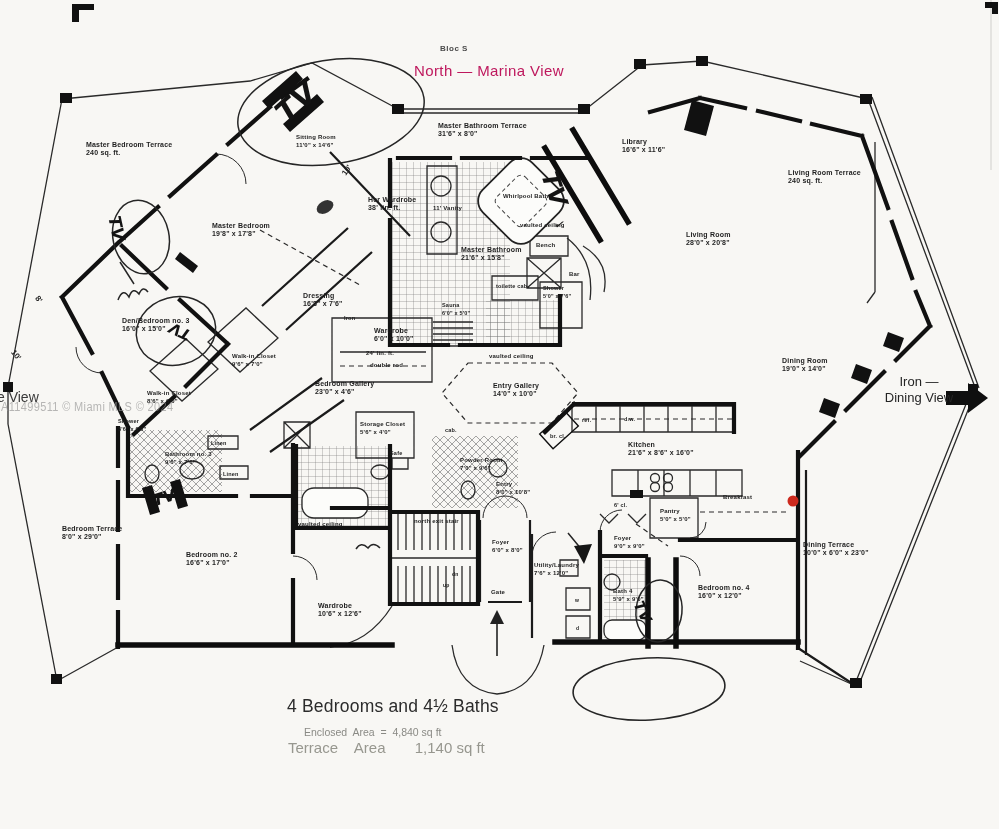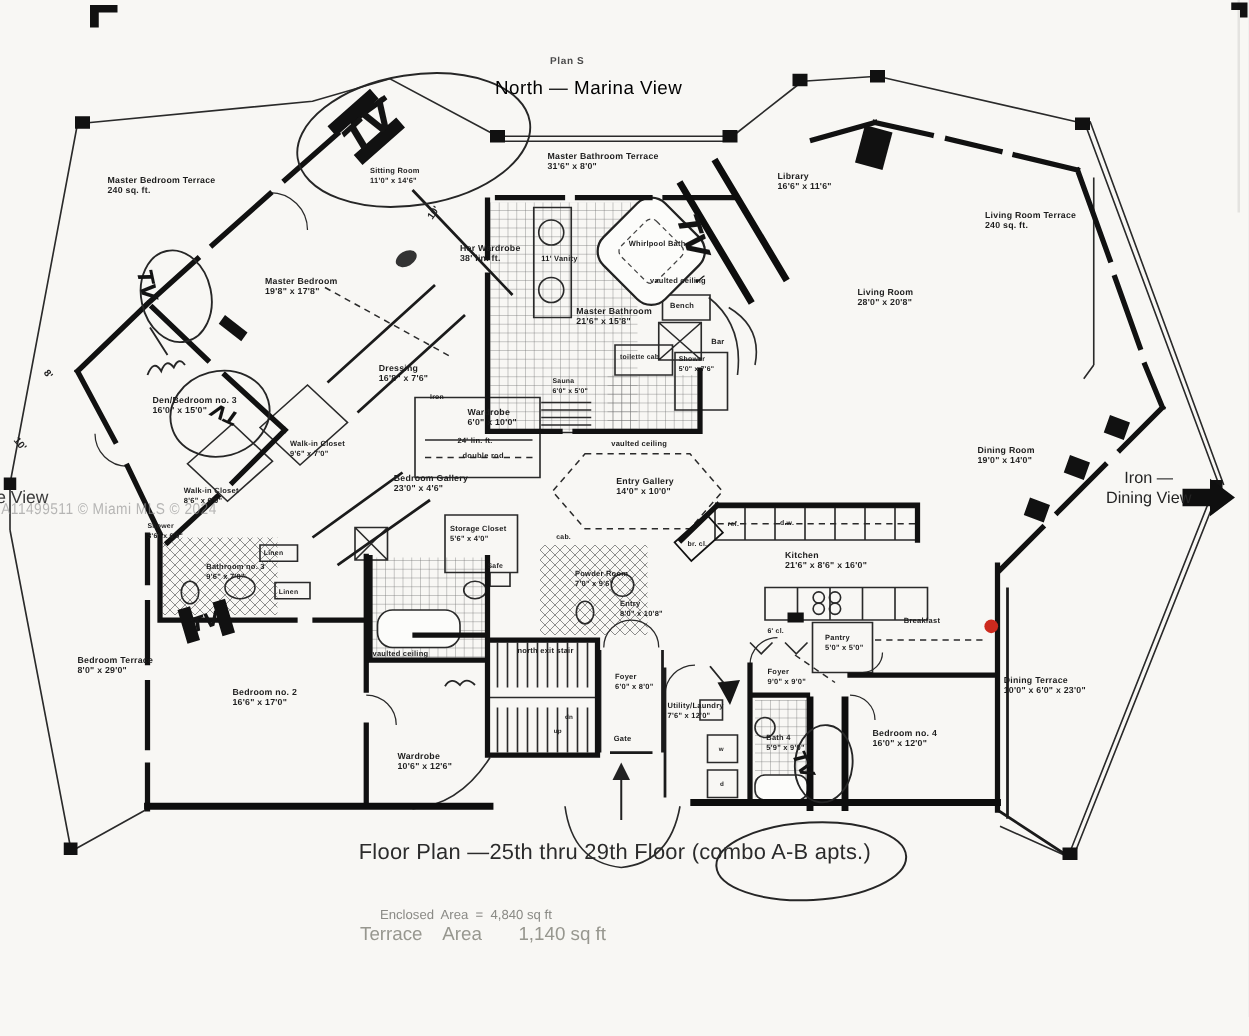--- a/index.html
+++ b/index.html
@@ -6,21 +6,21 @@
   #stage{position:relative;width:999px;height:829px;background:#f8f7f4;overflow:hidden;
          font-family:"Liberation Sans",sans-serif;}
   #plan-svg{position:absolute;left:0;top:0;}
   #labels{position:absolute;left:0;top:0;width:999px;height:829px;}
   .lbl{position:absolute;font-weight:bold;font-size:7px;line-height:8px;color:#1d1d1d;
        white-space:nowrap;letter-spacing:.2px;}
   .tick{position:absolute;font-weight:bold;font-size:8px;color:#222;white-space:nowrap;
         transform-origin:left top;}
   .pen{position:absolute;font-family:"DejaVu Sans",sans-serif;font-style:italic;font-weight:bold;
        color:#131313;white-space:nowrap;transform-origin:left top;}
-  .hdr-north{position:absolute;left:396px;top:62px;font-size:15px;color:#000000;letter-spacing:.4px;}
+  .hdr-north{position:absolute;left:414px;top:62px;font-size:15px;color:#be185d;letter-spacing:.4px;}
   .hdr-north-small{position:absolute;left:440px;top:44px;font-size:8px;font-weight:bold;color:#4a4a4a;
        filter:blur(.4px);letter-spacing:.5px;}
   .hdr-east{position:absolute;left:880px;top:374px;width:78px;text-align:center;font-size:13px;
        color:#242424;line-height:16px;}
   .hdr-west{position:absolute;left:-3px;top:389px;font-size:14px;color:#3a3a3a;}
   .watermark{position:absolute;left:1px;top:400px;font-size:12.5px;color:#8e8e8e;opacity:.62;
        transform:scaleX(.88);transform-origin:left top;letter-spacing:.4px;}
   .title-1{position:absolute;left:287px;top:671px;font-size:17.5px;color:#2b2b2b;letter-spacing:.2px;}
   .title-2{position:absolute;left:287px;top:696px;font-size:17.5px;color:#2b2b2b;letter-spacing:.2px;}
   .area-1{position:absolute;left:288px;top:726px;font-size:10.5px;color:#8a8a85;white-space:pre;padding-left:16px;}
@@ -408,26 +408,26 @@
       <div class="tick" style="left: 16px; top: 348px; transform: rotate(50deg);">10'</div>
       <div class="pen" style="left: 268px; top: 104px; font-size: 30px; transform: rotate(-42deg);">TV</div>
       <div class="pen" style="left: 124px; top: 214px; font-size: 17px; transform: rotate(78deg);">TV</div>
       <div class="pen" style="left: 186px; top: 344px; font-size: 15px; transform: rotate(-155deg);">TV</div>
       <div class="pen" style="left: 562px; top: 168px; font-size: 24px; transform: rotate(72deg);">TV</div>
       <div class="pen" style="left: 150px; top: 492px; font-size: 16px; transform: rotate(-18deg);">TV</div>
       <div class="pen" style="left: 646px; top: 598px; font-size: 15px; transform: rotate(65deg);">TV</div>
       <div class="pen" style="left: 556px; top: 216px; font-size: 13px; transform: rotate(12deg);">✓</div>
     </div>
 
-  <div class="hdr-north-small">Plan S</div>
+  <div class="hdr-north-small">Bloc S</div>
   <div class="hdr-north">North — Marina View</div>
   <div class="hdr-east">
     <div>Iron —</div>
     <div>Dining View</div>
   </div>
   <div class="hdr-west">e View</div>
   <div class="watermark">A11499511 © Miami MLS © 2024</div>
 
-  <div class="title-1">Floor Plan —25th thru 29th Floor (combo A-B apts.)</div>
+  <div class="title-2">4 Bedrooms and 4½ Baths</div>
   <div class="area-1">Enclosed  Area  =  4,840 sq ft</div>
   <div class="area-2">Terrace    Area       1,140 sq ft</div>
 
 </div>
 
 </body></html>

